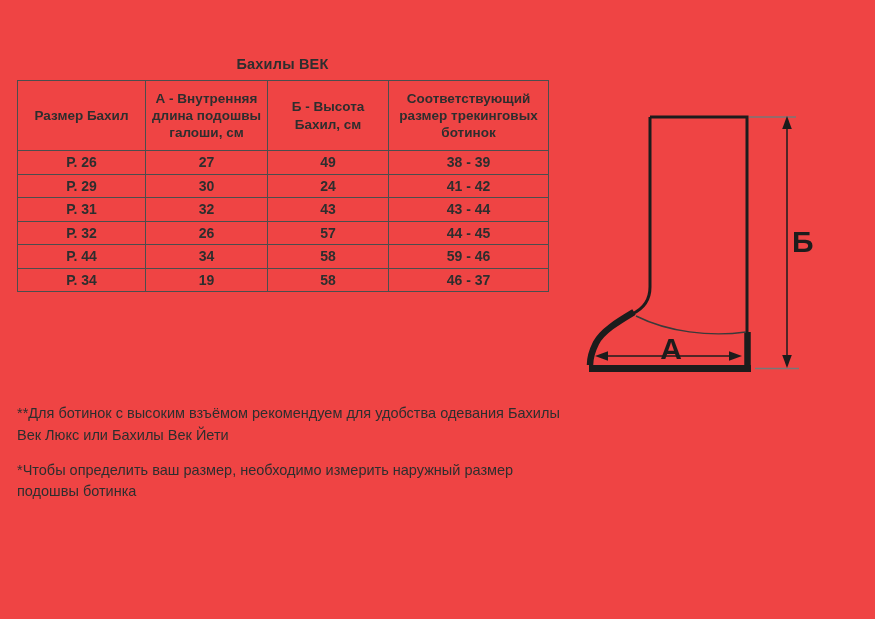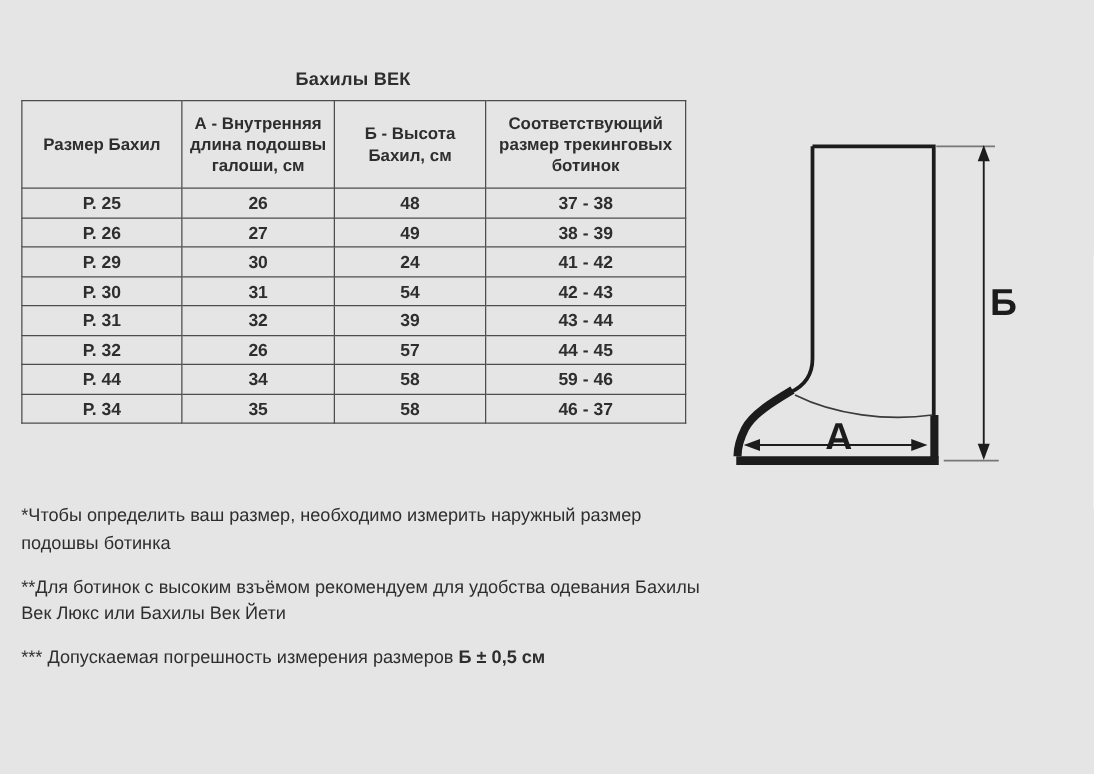--- a/index.html
+++ b/index.html
@@ -1,20 +1,20 @@
 <!DOCTYPE html>
 <html><head>
 <meta charset="utf-8">
 <style>
   html, body { margin: 0; padding: 0; background: #ffffff; }
   .page {
     position: relative;
     width: 875px;
     height: 619px;
-    background: #e5e5e5;
+    background: #ef4444;
     font-family: "Liberation Sans", "DejaVu Sans", sans-serif;
     color: #2e2e2e;
     overflow: hidden;
   }
   .title {
     position: absolute;
     left: 17px;
     top: 56px;
     width: 531px;
     text-align: center;
@@ -87,74 +87,61 @@
     <thead>
       <tr>
         <th>Размер Бахил</th>
         <th>А - Внутренняя длина подошвы галоши, см</th>
         <th>Б - Высота Бахил, см</th>
         <th>Соответствующий размер трекинговых ботинок</th>
       </tr>
     </thead>
     <tbody>
         <tr>
-          <td>Р. 25</td>
-          <td>26</td>
-          <td>48</td>
-          <td>37 - 38</td>
-        </tr>
-        <tr>
           <td>Р. 26</td>
           <td>27</td>
           <td>49</td>
           <td>38 - 39</td>
         </tr>
         <tr>
           <td>Р. 29</td>
           <td>30</td>
           <td>24</td>
           <td>41 - 42</td>
         </tr>
         <tr>
-          <td>Р. 30</td>
-          <td>31</td>
-          <td>54</td>
-          <td>42 - 43</td>
-        </tr>
-        <tr>
           <td>Р. 31</td>
           <td>32</td>
-          <td>39</td>
+          <td>43</td>
           <td>43 - 44</td>
         </tr>
         <tr>
           <td>Р. 32</td>
           <td>26</td>
           <td>57</td>
           <td>44 - 45</td>
         </tr>
         <tr>
           <td>Р. 44</td>
           <td>34</td>
           <td>58</td>
           <td>59 - 46</td>
         </tr>
         <tr>
           <td>Р. 34</td>
-          <td>35</td>
+          <td>19</td>
           <td>58</td>
           <td>46 - 37</td>
         </tr>
       </tbody>
   </table>
 
   <div class="footnotes">
+    <p>**Для ботинок с высоким взъёмом рекомендуем для удобства одевания Бахилы Век Люкс или Бахилы Век Йети</p>
     <p>*Чтобы определить ваш размер, необходимо измерить наружный размер подошвы ботинка</p>
-    <p>**Для ботинок с высоким взъёмом рекомендуем для удобства одевания Бахилы Век Люкс или Бахилы Век Йети</p>
-    <p class="tol"><span>*** Допускаемая погрешность измерения размеров </span><b>Б ± 0,5 см</b></p>
   </div>
 
   <svg class="diagram" width="300" height="300" viewBox="0 0 300 300">
 
     <line x1="174" y1="32" x2="221" y2="32" stroke="#777777" stroke-width="1.4"></line>
     <line x1="180" y1="283.5" x2="224" y2="283.5" stroke="#777777" stroke-width="1.4"></line>
 
     <path d="M75,32 H172 V248" fill="none" stroke="#1c1c1c" stroke-width="3"></path>
 
     <path d="M75,32 V202 C75,216 68,224 57,229" fill="none" stroke="#1c1c1c" stroke-width="3"></path>

